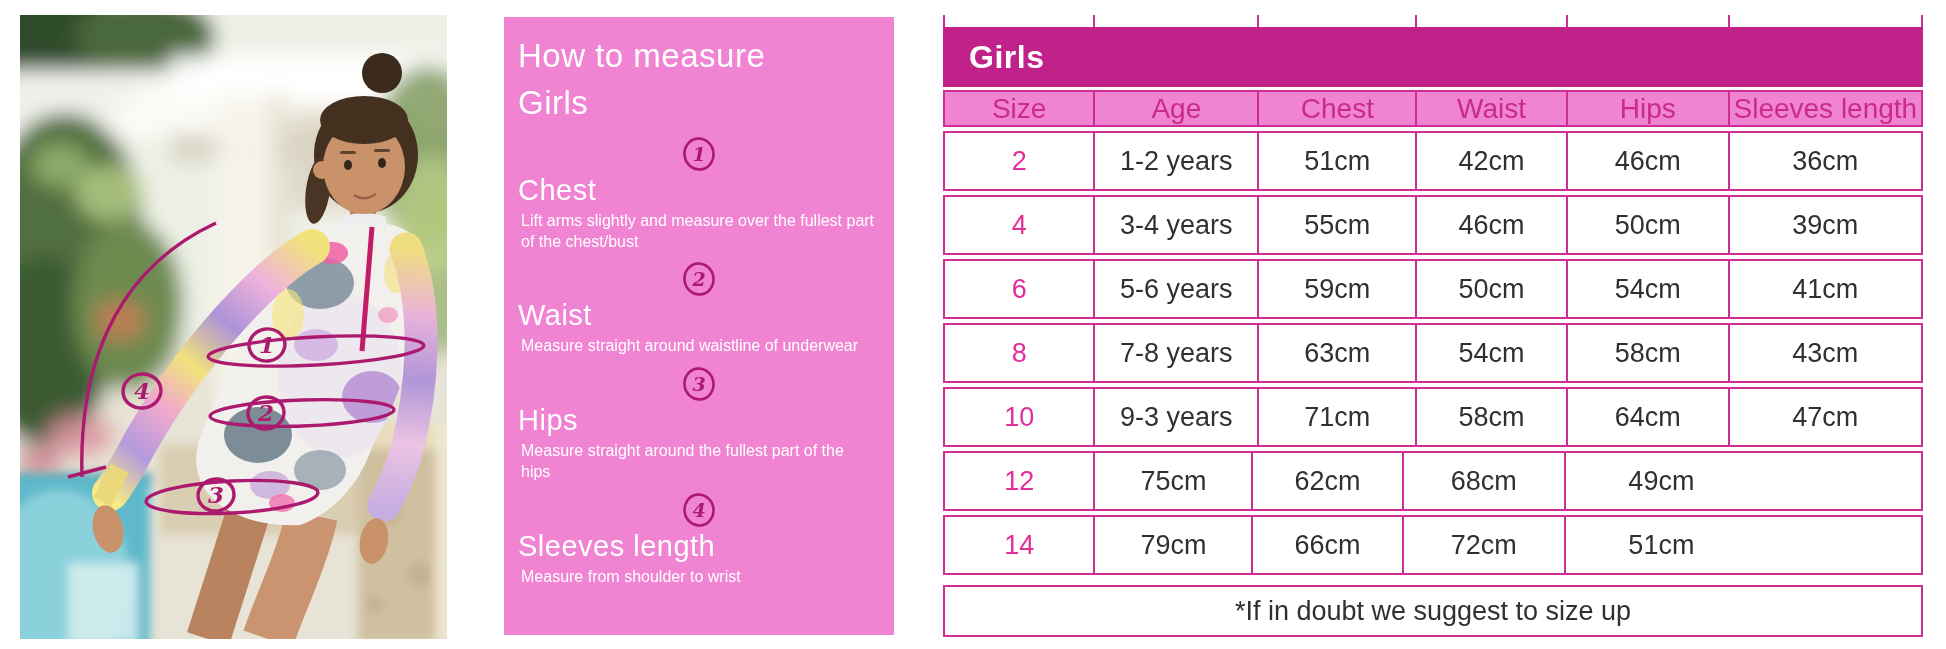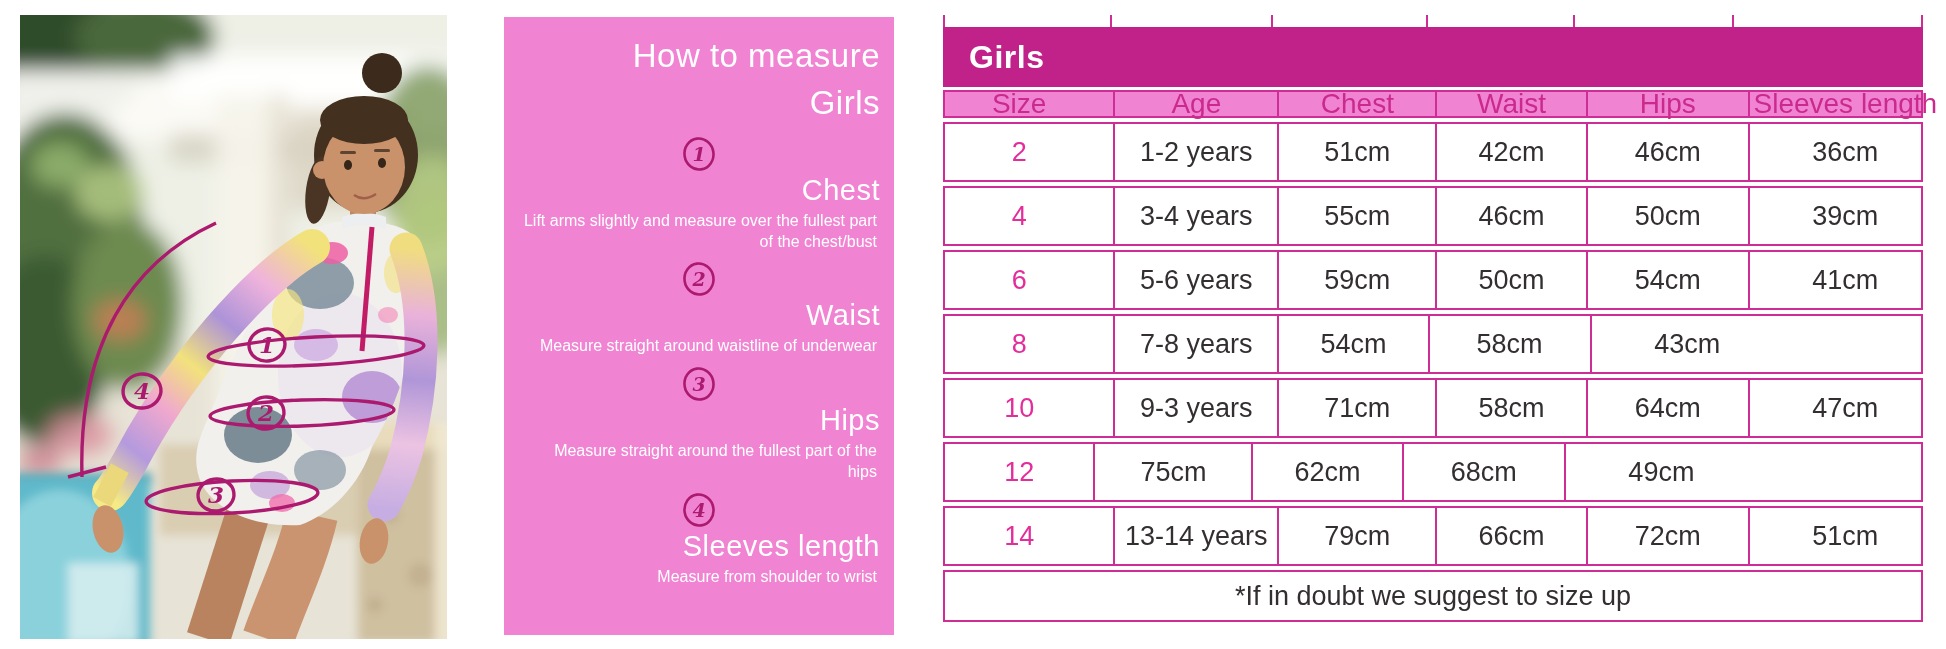--- a/index.html
+++ b/index.html
@@ -15,48 +15,48 @@
   .canvas{
     position:relative;width:1946px;height:649px;background:#ffffff;overflow:hidden;
     font-family:"Liberation Sans","DejaVu Sans",sans-serif;
   }
   
   .photo-wrap{position:absolute;left:20px;top:15px;width:427px;height:624px;}
   .photo-wrap svg{display:block;width:427px;height:624px;}
   
   .panel{
     position:absolute;left:504px;top:17px;width:390px;height:618px;
-    background:var(--pink);color:#ffffff;text-align:right;
+    background:var(--pink);color:#ffffff;text-align:left;
     box-sizing:border-box;padding:16px 14px 8px;overflow:hidden;
   }
   .panel-title{font-size:33px;line-height:1.42;font-weight:400;letter-spacing:.5px;}
   .m-section{margin-top:8px;}
   .num-badge{width:40px;height:38px;display:block;margin:0 auto;}
   .num-badge ellipse{fill:none;stroke:var(--annot);stroke-width:2.6;}
   .num-badge text{fill:var(--annot);font:italic bold 19px "DejaVu Serif",serif;text-anchor:middle;}
   .m-name{font-size:29px;font-weight:400;margin:1px 0 4px;letter-spacing:.5px;}
   .m-desc{font-size:16px;line-height:1.3;margin:0 auto;max-width:356px;}
   
   .size-table{position:absolute;left:943px;top:15px;width:980px;color:var(--ink);}
   .t-spacer{display:flex;height:12px;box-sizing:border-box;border-left:2px solid var(--border);border-right:2px solid var(--border);}
   .t-spacer .sp{box-sizing:border-box;}
   .t-spacer .sp + .sp{border-left:2px solid var(--border);}
   .t-band{
     height:60px;background:var(--brand);color:#ffffff;display:flex;align-items:center;
     box-sizing:border-box;padding-left:26px;font-size:32px;font-weight:bold;letter-spacing:.5px;
   }
   .t-row{display:flex;box-sizing:border-box;border:2px solid var(--border);background:#ffffff;height:60px;margin-top:4px;font-size:27px;}
-  .t-row.head{height:28px;margin-top:3px;background:var(--pink);color:var(--headtext);font-size:28px;}
+  .t-row.head{height:37px;margin-top:3px;background:var(--pink);color:var(--headtext);font-size:28px;}
   .t-cell{display:flex;align-items:center;justify-content:center;box-sizing:border-box;flex:0 0 auto;}
   .t-cell + .t-cell{border-left:2px solid var(--border);}
-  .c0{width:15.2%;} .c1{width:16.8%;margin-left:20px;} .c2{width:16.2%;} .c3{width:15.4%;} .c4{width:16.6%;} .c5{width:19.8%;}
+  .c0{width:15.2%;} .c1{width:16.8%;} .c2{width:16.2%;} .c3{width:15.4%;} .c4{width:16.6%;} .c5{width:19.8%;}
   .size-cell{color:var(--sizetext);}
   .t-footrow{
     display:flex;box-sizing:border-box;border:2px solid var(--border);background:#fff;
-    height:52px;margin-top:4px;align-items:center;justify-content:center;font-size:27px;
+    height:52px;margin-top:10px;align-items:center;justify-content:center;font-size:27px;
   }
 </style>
 </head>
 <body>
 
 <div class="canvas">
 
   <div class="photo-wrap">
     <svg viewBox="0 0 427 624">
       <defs>
@@ -278,20 +278,21 @@
       <div class="t-cell c1">5-6 years</div>
       <div class="t-cell c2">59cm</div>
       <div class="t-cell c3">50cm</div>
       <div class="t-cell c4">54cm</div>
       <div class="t-cell c5">41cm</div>
     </div>
 
     <div class="t-row">
       <div class="t-cell c0 size-cell">8</div>
       <div class="t-cell c1">7-8 years</div>
+      <div class="t-cell c2">63cm</div>
       <div class="t-cell c3">54cm</div>
       <div class="t-cell c4">58cm</div>
       <div class="t-cell c5">43cm</div>
     </div>
 
     <div class="t-row">
       <div class="t-cell c0 size-cell">10</div>
       <div class="t-cell c1">9-3 years</div>
       <div class="t-cell c2">71cm</div>
       <div class="t-cell c3">58cm</div>
@@ -302,21 +303,20 @@
     <div class="t-row">
       <div class="t-cell c0 size-cell">12</div>
       <div class="t-cell c2">75cm</div>
       <div class="t-cell c3">62cm</div>
       <div class="t-cell c4">68cm</div>
       <div class="t-cell c5">49cm</div>
     </div>
 
     <div class="t-row">
       <div class="t-cell c0 size-cell">14</div>
-      <div class="t-cell c1">13-14 years</div>
       <div class="t-cell c2">79cm</div>
       <div class="t-cell c3">66cm</div>
       <div class="t-cell c4">72cm</div>
       <div class="t-cell c5">51cm</div>
     </div>
 
     <div class="t-footrow">
       <span>*If in doubt we suggest to size up</span>
     </div>
   </div>

